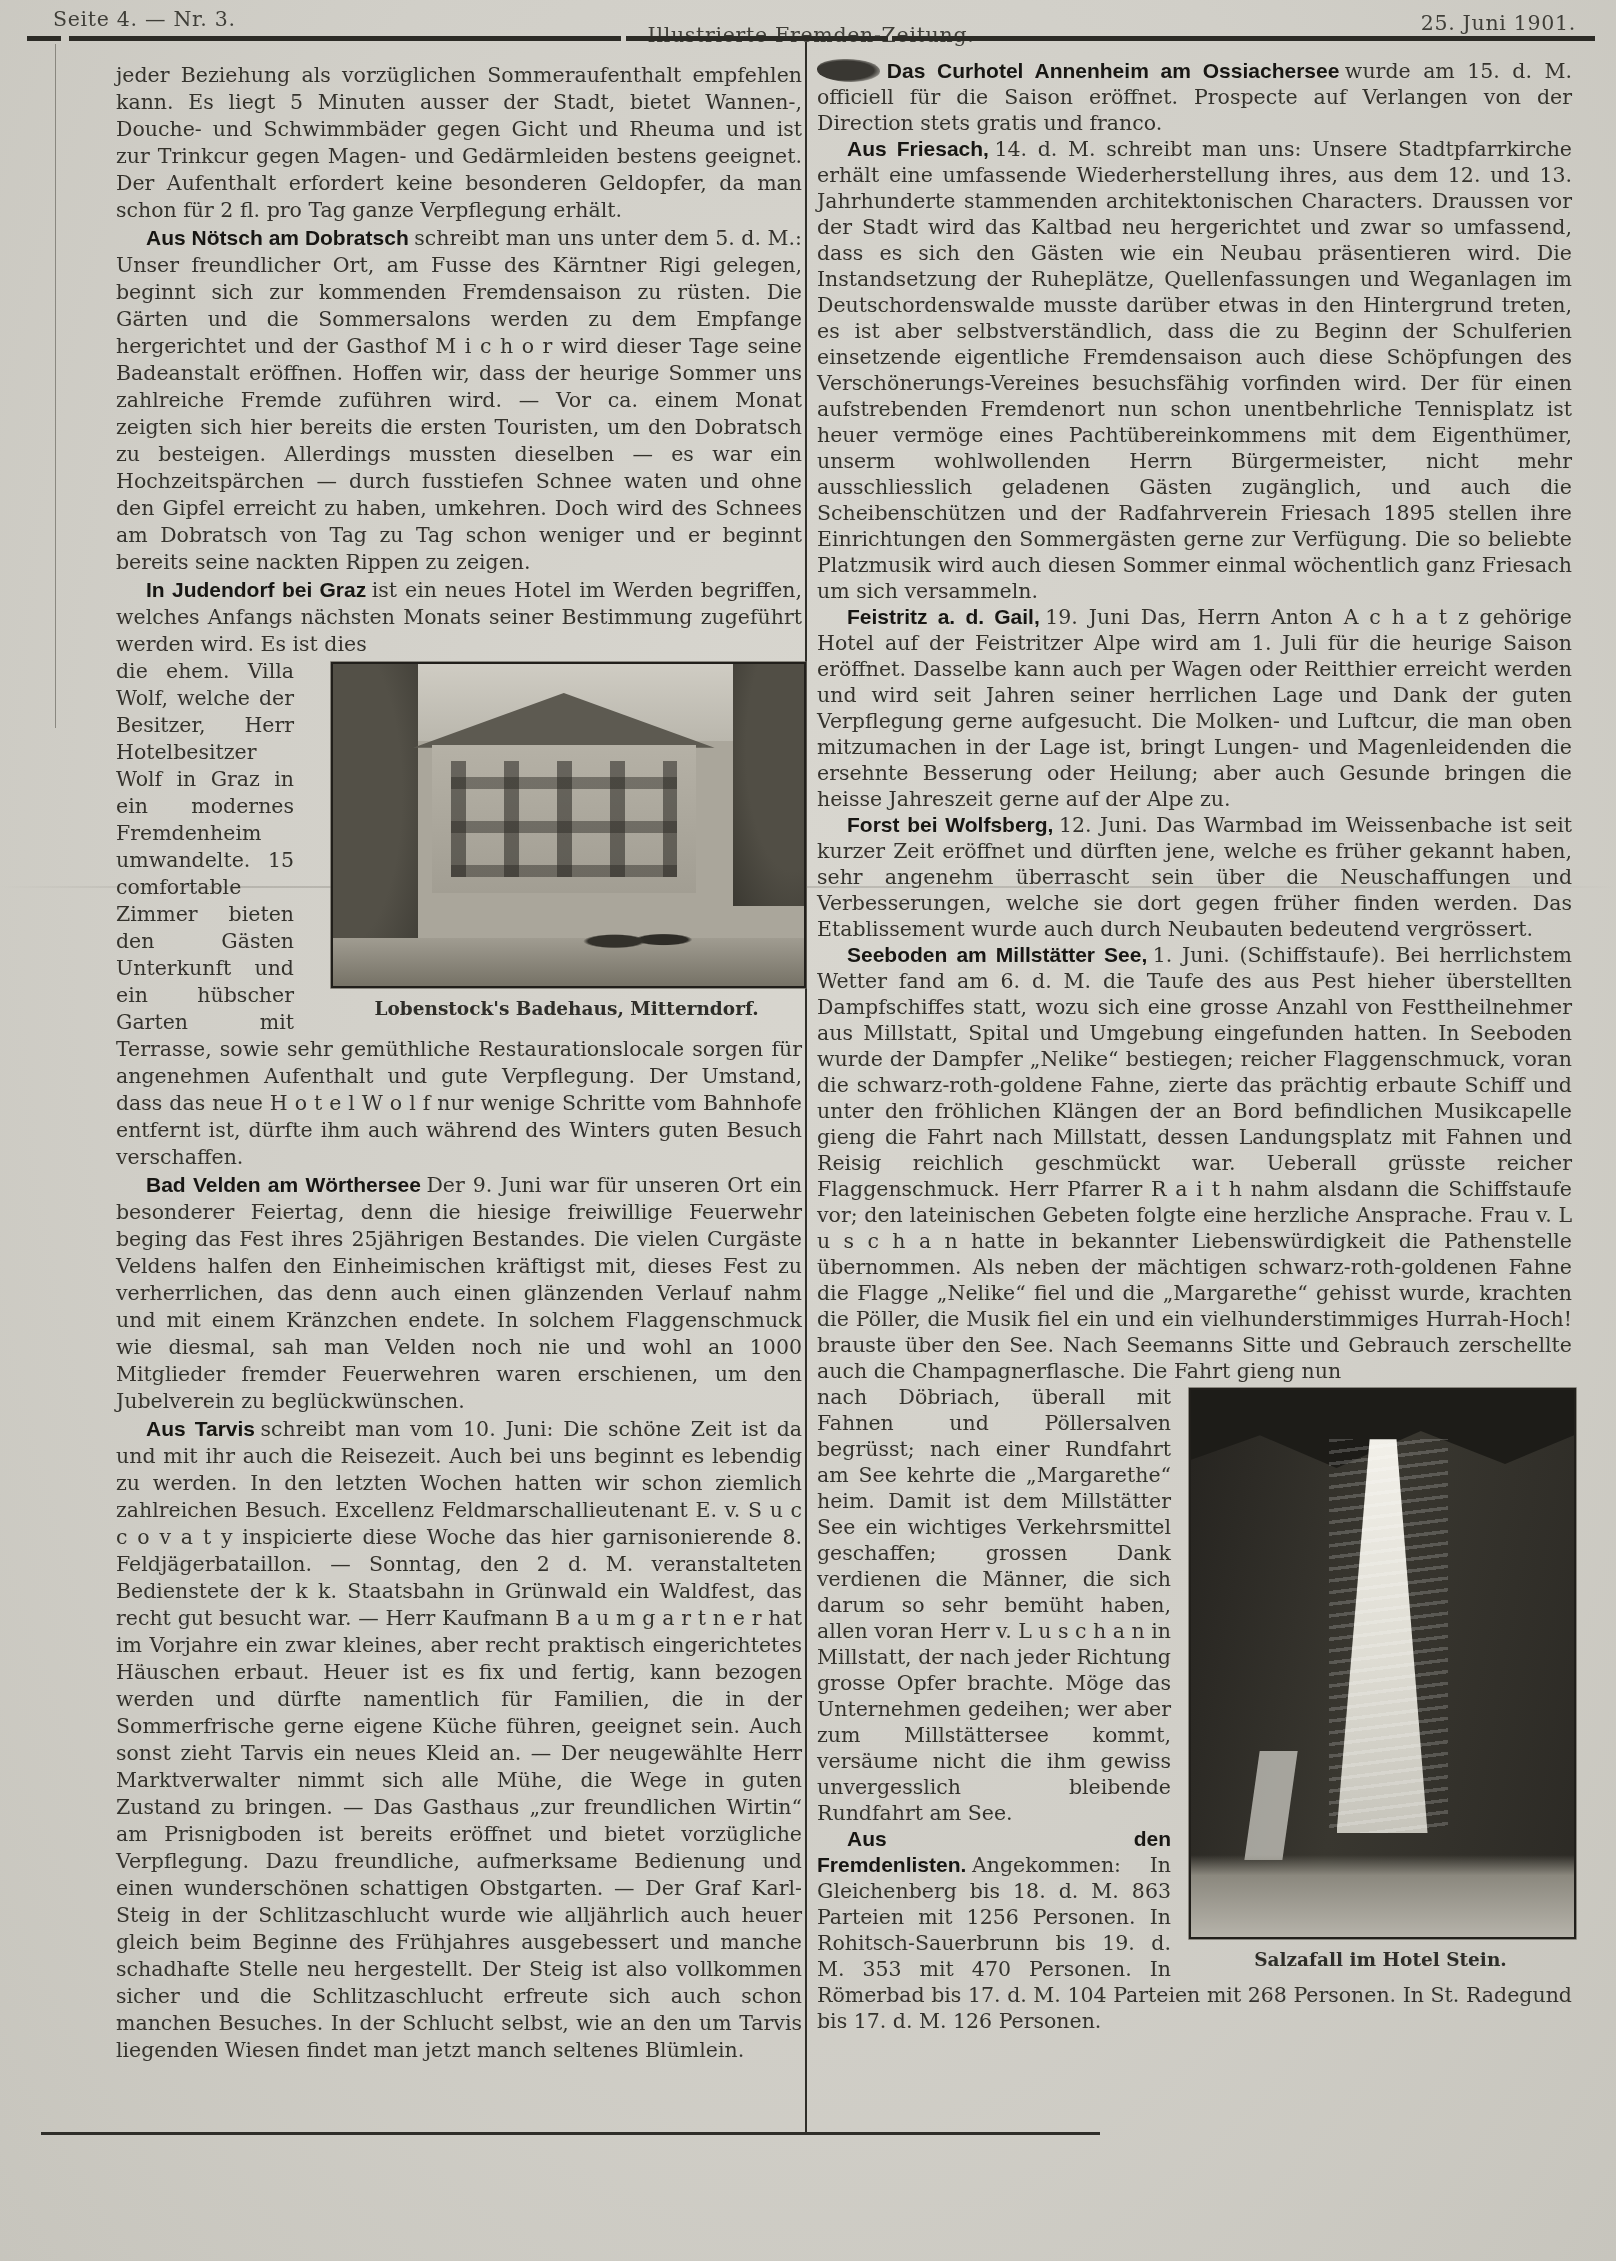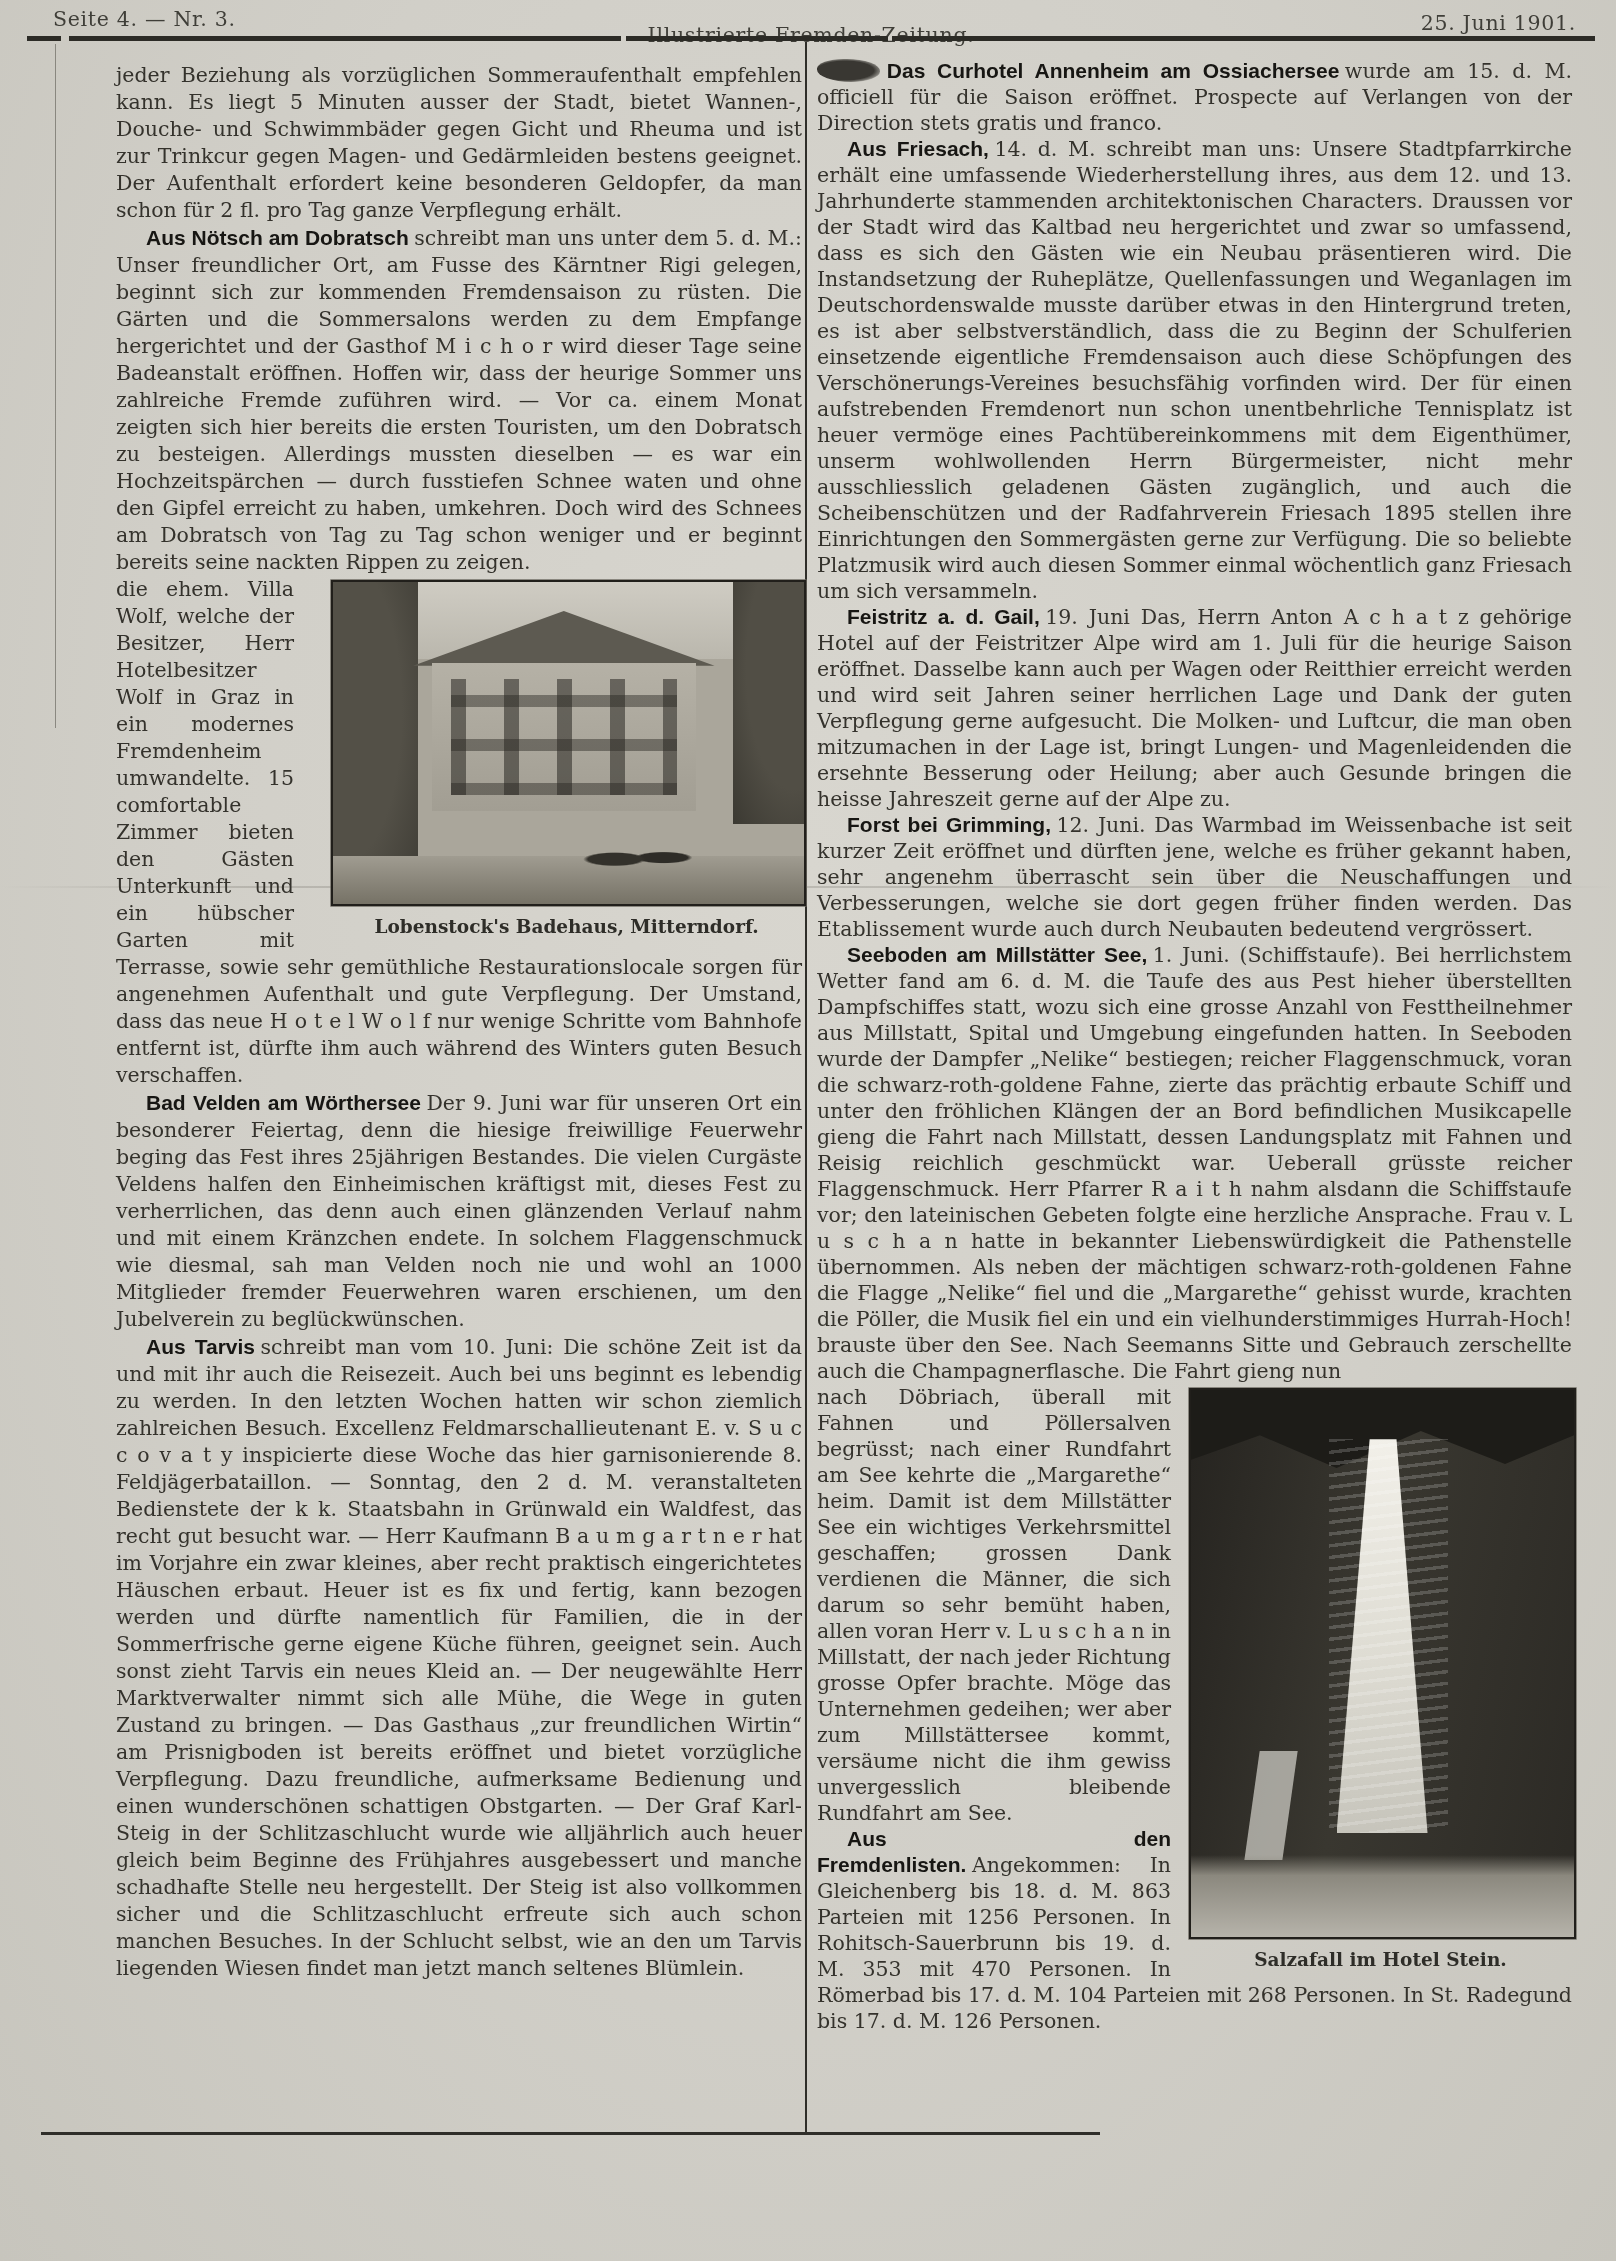--- a/index.html
+++ b/index.html
@@ -110,20 +110,21 @@
   <div class="crease"></div>
   <div class="bottom-rule"></div>
 
   <div class="col col-left">
 
 
     <p class="para noindent"><span>jeder Beziehung als vorzüglichen Sommeraufenthalt empfehlen kann. Es liegt 5 Minuten ausser der Stadt, bietet Wannen-, Douche- und Schwimmbäder gegen Gicht und Rheuma und ist zur Trinkcur gegen Magen- und Gedärmleiden bestens geeignet. Der Aufenthalt erfordert keine besonderen Geldopfer, da man schon für 2 fl. pro Tag ganze Verpflegung erhält.</span></p>
 
     <p class="para"><b class="head">Aus Nötsch am Dobratsch</b><span>schreibt man uns unter dem 5. d. M.: Unser freundlicher Ort, am Fusse des Kärntner Rigi gelegen, beginnt sich zur kommenden Fremdensaison zu rüsten. Die Gärten und die Sommersalons werden zu dem Empfange hergerichtet und der Gasthof M i c h o r wird dieser Tage seine Badeanstalt eröffnen. Hoffen wir, dass der heurige Sommer uns zahlreiche Fremde zuführen wird. — Vor ca. einem Monat zeigten sich hier bereits die ersten Touristen, um den Dobratsch zu besteigen. Allerdings mussten dieselben — es war ein Hochzeitspärchen — durch fusstiefen Schnee waten und ohne den Gipfel erreicht zu haben, umkehren. Doch wird des Schnees am Dobratsch von Tag zu Tag schon weniger und er beginnt bereits seine nackten Rippen zu zeigen.</span></p>
 
+    <p class="para"><b class="head">In Judendorf bei Graz</b><span>ist ein neues Hotel im Werden begriffen, welches Anfangs nächsten Monats seiner Bestimmung zugeführt werden wird. Es ist dies</span></p>
 
     <figure class="fig fig-badehaus">
       <div class="photo ph-badehaus">
         <div class="pd b-sky"></div>
         <div class="pd b-treeL"></div>
         <div class="pd b-treeR"></div>
         <div class="pd b-roof"></div>
         <div class="pd b-house"></div>
         <div class="pd b-windows"></div>
         <div class="pd b-ground"></div>
@@ -141,21 +142,21 @@
   </div>
 
   <div class="col col-right">
 
     <p class="para noindent"><span class="ornament"></span><b class="head">Das Curhotel Annenheim am Ossiachersee</b><span>wurde am 15. d. M. officiell für die Saison eröffnet. Prospecte auf Verlangen von der Direction stets gratis und franco.</span></p>
 
     <p class="para"><b class="head">Aus Friesach,</b><span>14. d. M. schreibt man uns: Unsere Stadtpfarrkirche erhält eine umfassende Wiederherstellung ihres, aus dem 12. und 13. Jahrhunderte stammenden architektonischen Characters. Draussen vor der Stadt wird das Kaltbad neu hergerichtet und zwar so umfassend, dass es sich den Gästen wie ein Neubau präsentieren wird. Die Instandsetzung der Ruheplätze, Quellenfassungen und Weganlagen im Deutschordenswalde musste darüber etwas in den Hintergrund treten, es ist aber selbstverständlich, dass die zu Beginn der Schulferien einsetzende eigentliche Fremdensaison auch diese Schöpfungen des Verschönerungs-Vereines besuchsfähig vorfinden wird. Der für einen aufstrebenden Fremdenort nun schon unentbehrliche Tennisplatz ist heuer vermöge eines Pachtübereinkommens mit dem Eigenthümer, unserm wohlwollenden Herrn Bürgermeister, nicht mehr ausschliesslich geladenen Gästen zugänglich, und auch die Scheibenschützen und der Radfahrverein Friesach 1895 stellen ihre Einrichtungen den Sommergästen gerne zur Verfügung. Die so beliebte Platzmusik wird auch diesen Sommer einmal wöchentlich ganz Friesach um sich versammeln.</span></p>
 
     <p class="para"><b class="head">Feistritz a. d. Gail,</b><span>19. Juni  Das, Herrn Anton A c h a t z gehörige Hotel auf der Feistritzer Alpe wird am 1. Juli für die heurige Saison eröffnet. Dasselbe kann auch per Wagen oder Reitthier erreicht werden und wird seit Jahren seiner herrlichen Lage und Dank der guten Verpflegung gerne aufgesucht. Die Molken- und Luftcur, die man oben mitzumachen in der Lage ist, bringt Lungen- und Magenleidenden die ersehnte Besserung oder Heilung; aber auch Gesunde bringen die heisse Jahreszeit gerne auf der Alpe zu.</span></p>
 
-    <p class="para"><b class="head">Forst bei Grimming,</b><span>12. Juni. Das Warmbad im Weissenbache ist seit kurzer Zeit eröffnet und dürften jene, welche es früher gekannt haben, sehr angenehm überrascht sein über die Neuschaffungen und Verbesserungen, welche sie dort gegen früher finden werden. Das Etablissement wurde auch durch Neubauten bedeutend vergrössert.</span></p>
+    <p class="para"><b class="head">Forst bei Wolfsberg,</b><span>12. Juni. Das Warmbad im Weissenbache ist seit kurzer Zeit eröffnet und dürften jene, welche es früher gekannt haben, sehr angenehm überrascht sein über die Neuschaffungen und Verbesserungen, welche sie dort gegen früher finden werden. Das Etablissement wurde auch durch Neubauten bedeutend vergrössert.</span></p>
 
 
     <p class="para"><b class="head">Seeboden am Millstätter See,</b><span>1. Juni. (Schiffstaufe). Bei herrlichstem Wetter fand am 6. d. M. die Taufe des aus Pest hieher überstellten Dampfschiffes statt, wozu sich eine grosse Anzahl von Festtheilnehmer aus Millstatt, Spital und Umgebung eingefunden hatten. In Seeboden wurde der Dampfer „Nelike“ bestiegen; reicher Flaggenschmuck, voran die schwarz-roth-goldene Fahne, zierte das prächtig erbaute Schiff und unter den fröhlichen Klängen der an Bord befindlichen Musikcapelle gieng die Fahrt nach Millstatt, dessen Landungsplatz mit Fahnen und Reisig reichlich geschmückt war. Ueberall grüsste reicher Flaggenschmuck. Herr Pfarrer R a i t h nahm alsdann die Schiffstaufe vor; den lateinischen Gebeten folgte eine herzliche Ansprache. Frau v. L u s c h a n hatte in bekannter Liebenswürdigkeit die Pathenstelle übernommen. Als neben der mächtigen schwarz-roth-goldenen Fahne die Flagge „Nelike“ fiel und die „Margarethe“ gehisst wurde, krachten die Pöller, die Musik fiel ein und ein vielhunderstimmiges Hurrah-Hoch! brauste über den See. Nach Seemanns Sitte und Gebrauch zerschellte auch die Champagnerflasche. Die Fahrt gieng nun</span></p>
 
     <figure class="fig fig-salzafall">
       <div class="photo ph-salzafall">
         <div class="pd s-rock"></div>
         <div class="pd s-canopy"></div>
         <div class="pd s-fall"></div>
         <div class="pd s-streaks"></div>

